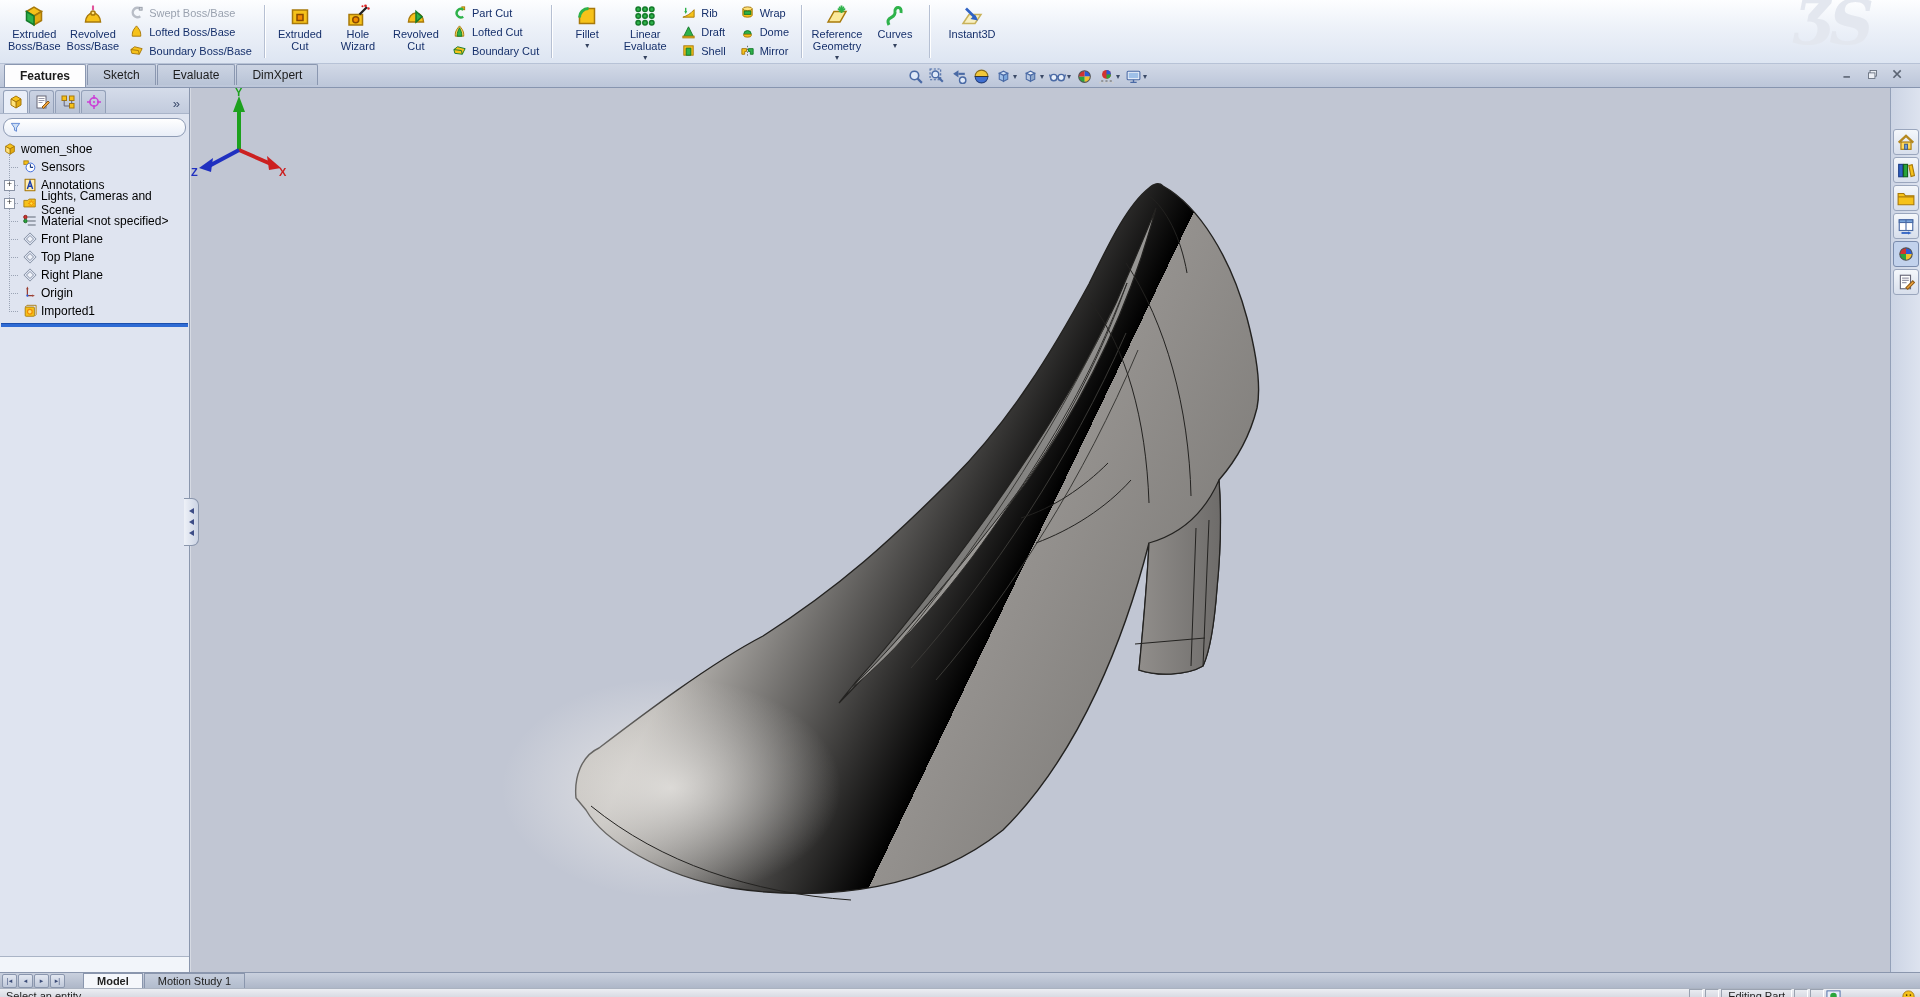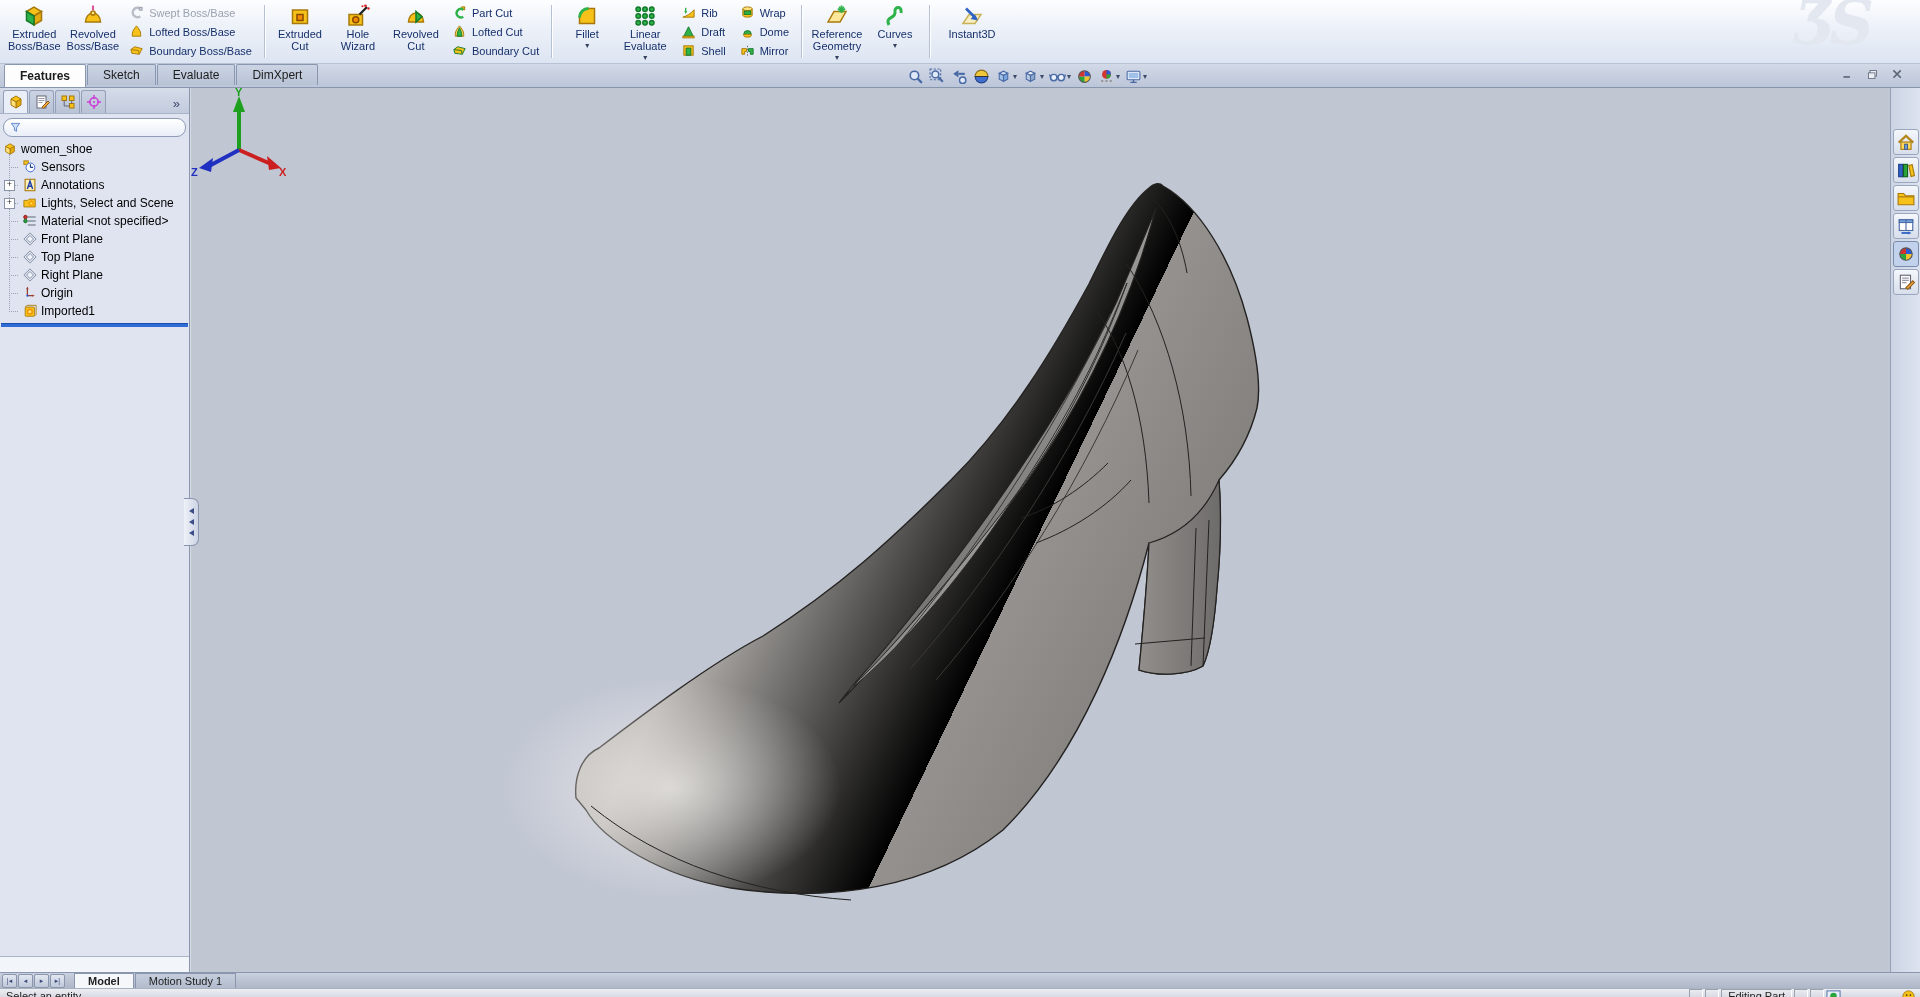--- a/index.html
+++ b/index.html
@@ -89,21 +89,21 @@
   #bottombar{position:absolute;left:0;top:972px;width:1920px;height:16px;
     background:linear-gradient(#c9d0de,#aeb7c8);border-top:1px solid #8a96ad;
     display:flex;align-items:flex-end;box-sizing:border-box;padding-left:2px;}
   .nav-btn{width:15px;height:14px;border:1px solid #8a96ad;border-radius:2px;
     background:linear-gradient(#e2e7f1,#bfc8d9);font-size:7px;color:#3b4c78;
     display:flex;align-items:center;justify-content:center;margin-right:1px;box-sizing:border-box;}
   .doc-tab{height:15px;padding:0 13px;font-size:11px;line-height:14px;color:#222;
     border:1px solid #8a96ad;border-bottom:none;background:linear-gradient(#c5cddc,#b2bccd);
     box-sizing:border-box;margin-right:1px;}
   .doc-tab.active{background:#f5f7fb;font-weight:bold;}
-  #doc-tabs-wrap{display:flex;margin-left:8px;}
+  #doc-tabs-wrap{display:flex;margin-left:17px;}
 
   
   #statusbar{position:absolute;left:0;top:988px;width:1920px;height:9px;overflow:hidden;
     background:linear-gradient(#eceef3,#d8dbe3);border-top:1px solid #aab2c0;
     font-size:11px;line-height:13px;color:#222;box-sizing:border-box;text-decoration:underline;}
   #status-left{position:absolute;left:6px;top:1px;}
   #status-right{position:absolute;right:4px;top:0;display:flex;align-items:flex-start;gap:2px;}
   .st-cell{height:15px;border:1px solid;border-color:#9aa2b0 #ffffff #ffffff #9aa2b0;
     box-sizing:border-box;padding:0 6px;line-height:13px;}
   .st-cell.small{width:14px;padding:0;}
@@ -580,21 +580,21 @@
         <div class="hstub" style="top: 63px;"></div>
         <div class="expander" style="top: 58px;">+</div>
         <div class="tree-row lvl1">
           <span class="icon">
             <svg viewBox="0 0 16 16">
               <path d="M1,5 L5.5,5 L7,3.5 L14,3.5 L14,12.5 L1,12.5 Z" fill="#f6c21a" stroke="#a8790a"></path>
               <circle cx="9.5" cy="8.5" r="2" fill="#ffe03a" stroke="#f28a00"></circle>
               <path d="M9.5,4.8 v1.4 M9.5,10.8 v1.4 M5.8,8.5 h1.4 M11.8,8.5 h1.4 M7,6 l1,1 M12,6 l-1,1 M7,11 l1,-1 M12,11 l-1,-1" stroke="#f28a00"></path>
             </svg>
           </span>
-          <span>Lights, Select and Scene</span>
+          <span>Lights, Cameras and Scene</span>
         </div>
         <div class="hstub" style="top: 81px;"></div>
         <div class="tree-row lvl1">
           <span class="icon">
             <svg viewBox="0 0 16 16">
               <path d="M5.5,3.5 h9 M5.5,8 h9 M5.5,12.5 h9" stroke="#8a919e" stroke-width="1.8"></path>
               <circle cx="2.8" cy="3.5" r="2" fill="#d23430" stroke="#801810"></circle>
               <circle cx="2.8" cy="8" r="2" fill="#2aa53c" stroke="#14601f"></circle>
             </svg>
           </span>

